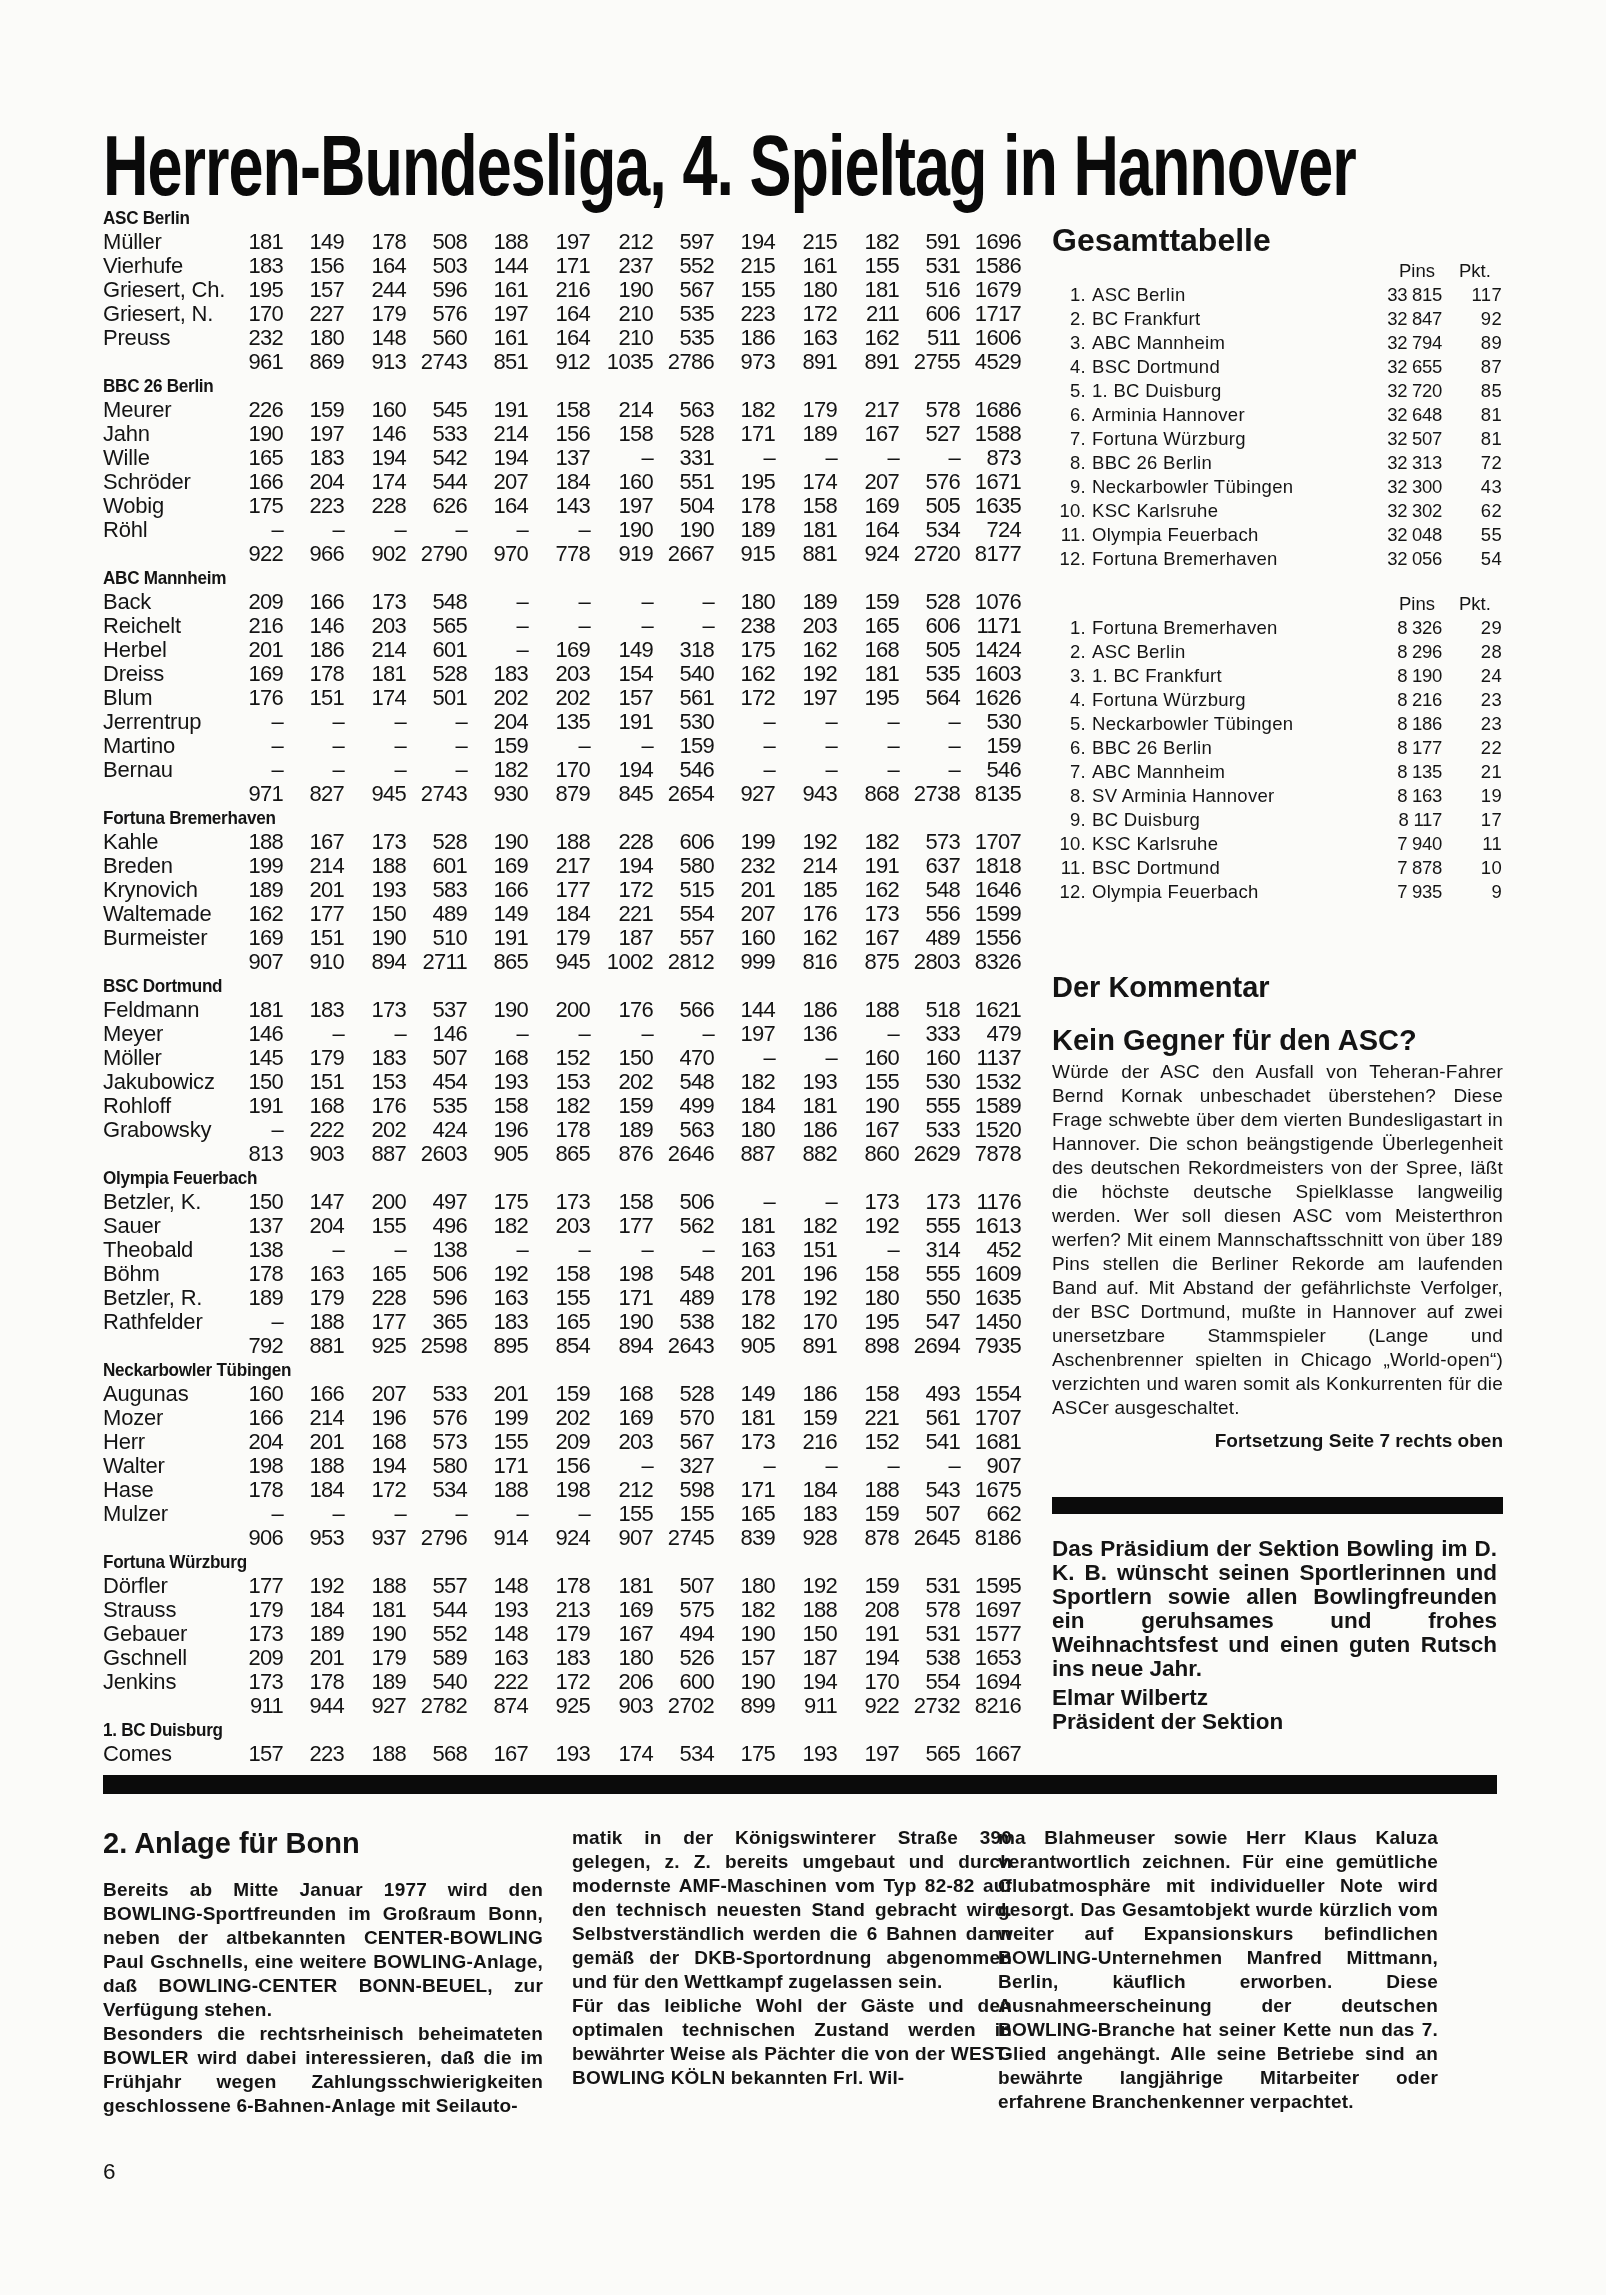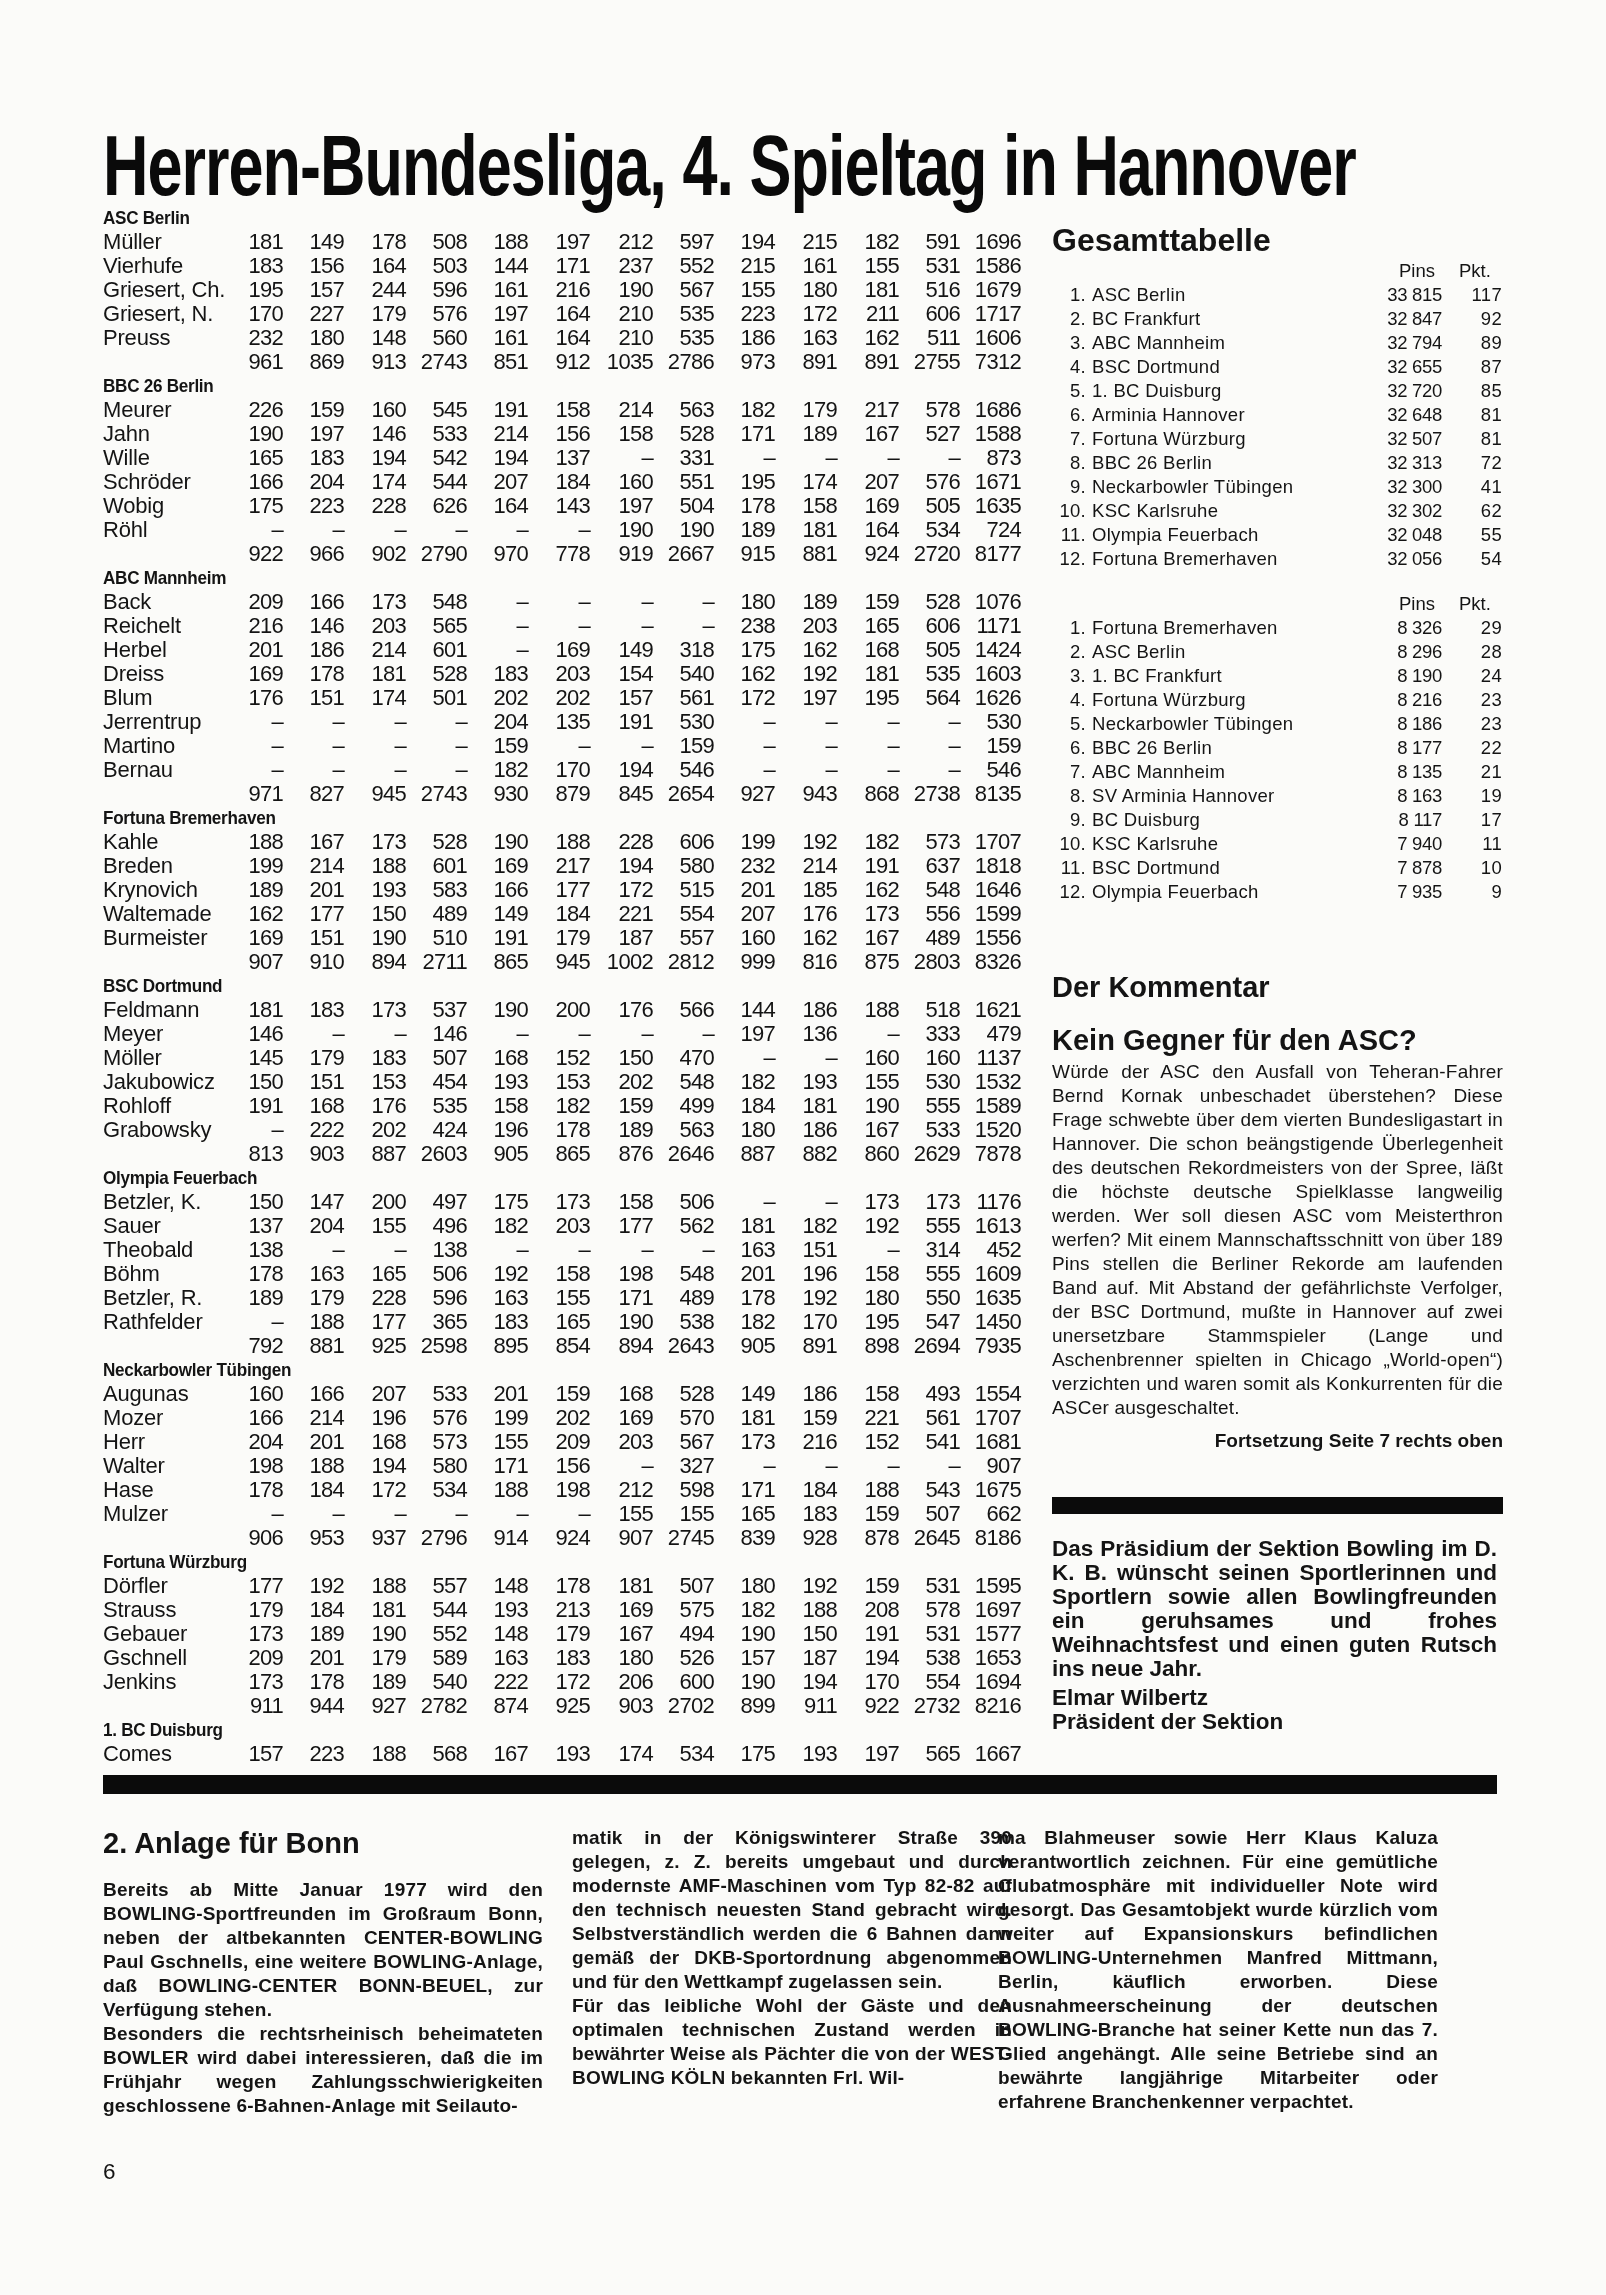--- a/index.html
+++ b/index.html
@@ -150,21 +150,21 @@
       <span class="cell c2">913</span>
       <span class="cell c3">2743</span>
       <span class="cell c4">851</span>
       <span class="cell c5">912</span>
       <span class="cell c6">1035</span>
       <span class="cell c7">2786</span>
       <span class="cell c8">973</span>
       <span class="cell c9">891</span>
       <span class="cell c10">891</span>
       <span class="cell c11">2755</span>
-      <span class="cell c12">7312</span>
+      <span class="cell c12">4529</span>
     </div>
     <div class="team-head">BBC 26 Berlin</div>
     <div class="row">
       <span class="name">Meurer</span>
       <span class="cell c0">226</span>
       <span class="cell c1">159</span>
       <span class="cell c2">160</span>
       <span class="cell c3">545</span>
       <span class="cell c4">191</span>
       <span class="cell c5">158</span>
@@ -1014,21 +1014,21 @@
       <div class="srow">
         <span class="rank">8.</span>
         <span class="team">BBC 26 Berlin</span>
         <span class="pins">32 313</span>
         <span class="pkt">72</span>
       </div>
       <div class="srow">
         <span class="rank">9.</span>
         <span class="team">Neckarbowler Tübingen</span>
         <span class="pins">32 300</span>
-        <span class="pkt">41</span>
+        <span class="pkt">43</span>
       </div>
       <div class="srow">
         <span class="rank">10.</span>
         <span class="team">KSC Karlsruhe</span>
         <span class="pins">32 302</span>
         <span class="pkt">62</span>
       </div>
       <div class="srow">
         <span class="rank">11.</span>
         <span class="team">Olympia Feuerbach</span>

